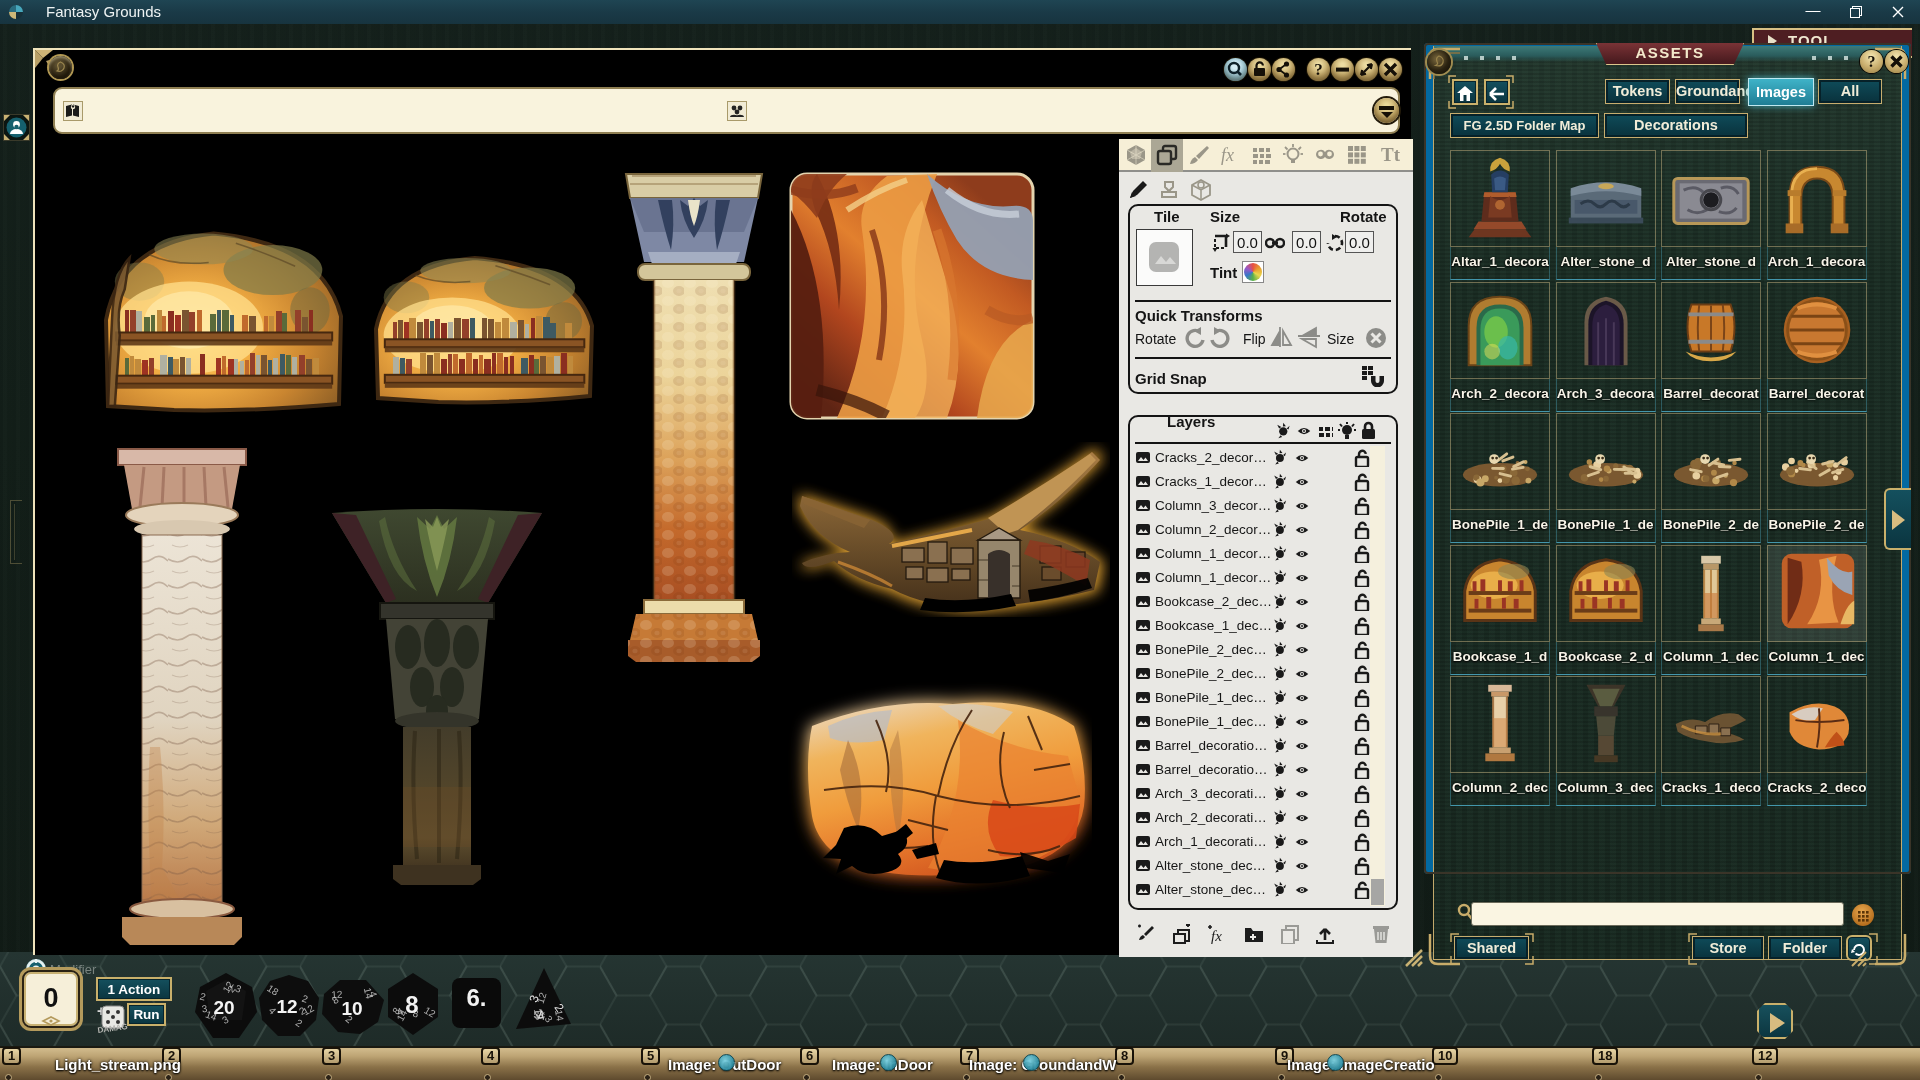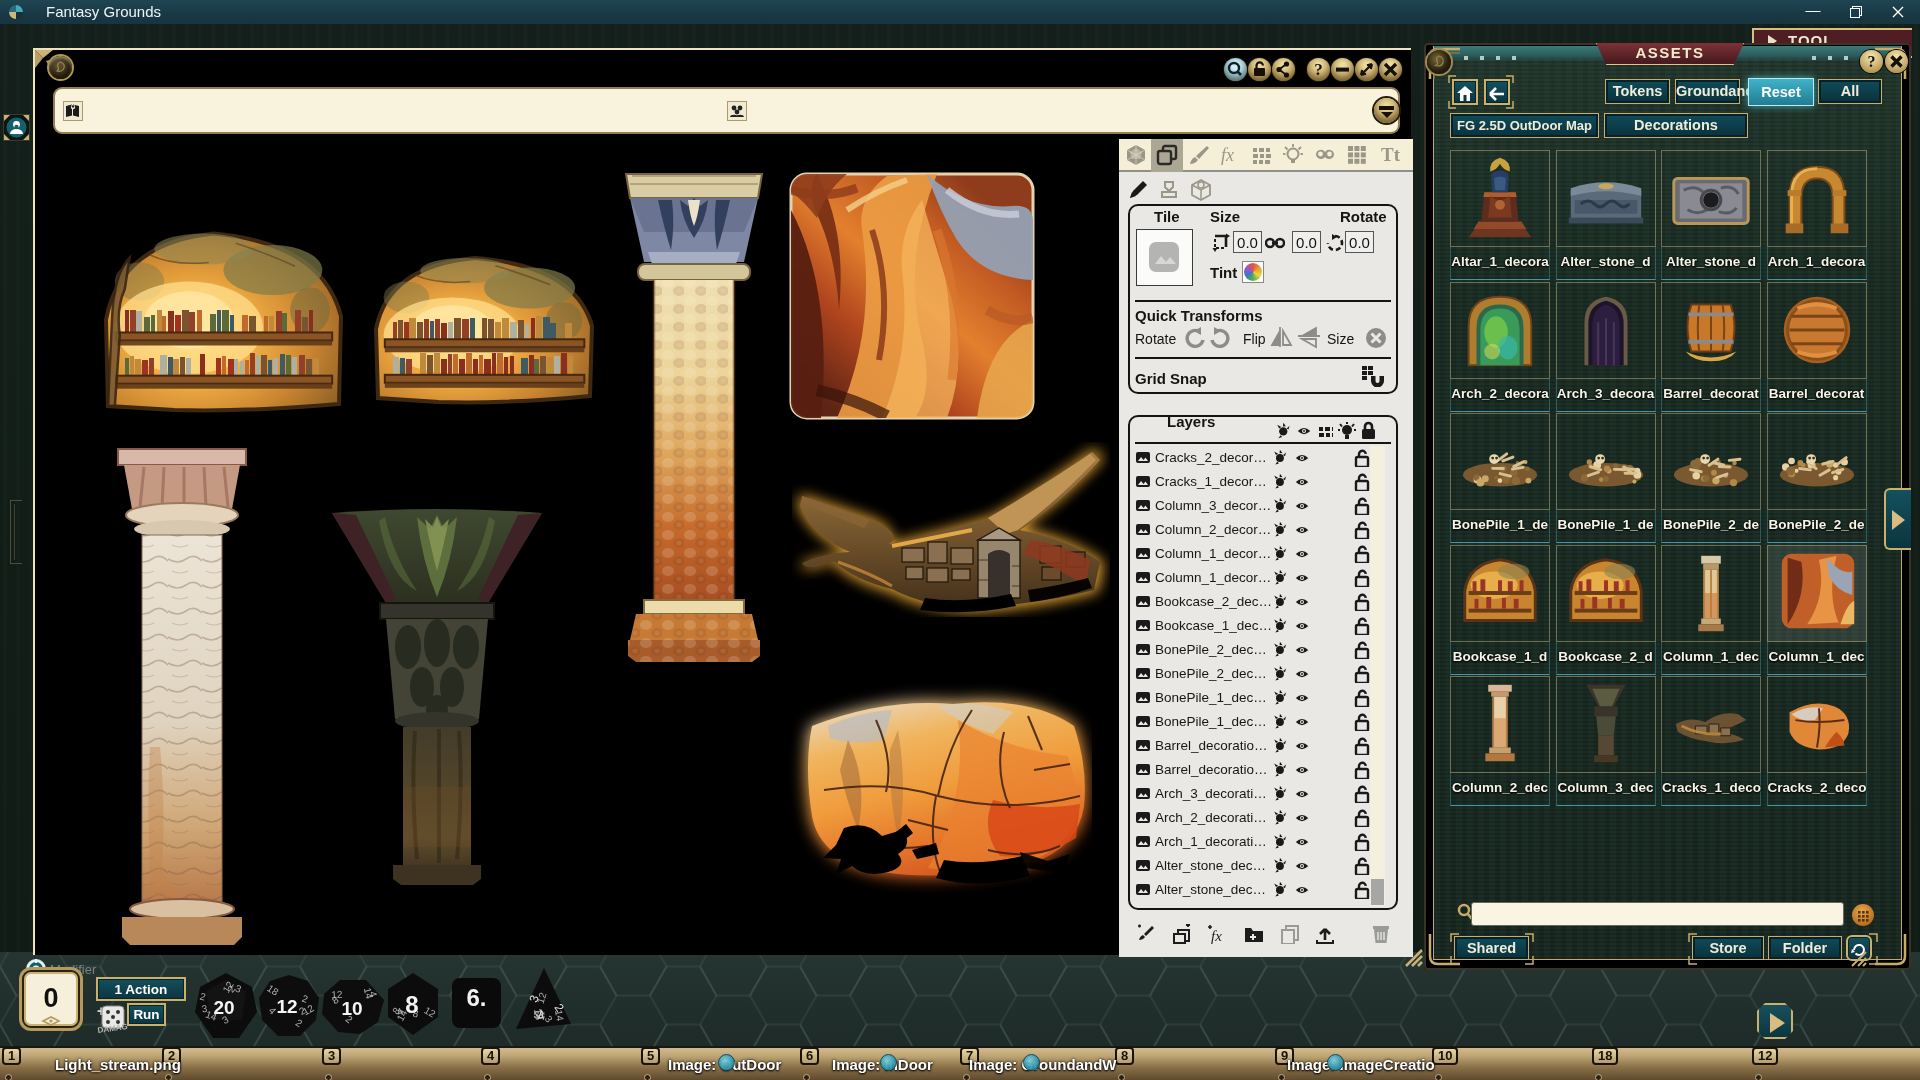--- a/index.html
+++ b/index.html
@@ -15,21 +15,21 @@
 .fld{position:absolute;top:7px;height:29px;background:#d6cfc7;border:1px solid #b9b1a5;color:#1c1c1c;font-weight:bold;font-size:21px;line-height:27px;padding-left:8px}
 .cbtn{position:absolute;width:23px;height:23px;border-radius:50%;background:radial-gradient(circle at 50% 30%,#ecdca2 8%,#c8ad6c 55%,#957b41);box-shadow:0 0 0 1px #191204, inset 0 -4px 6px rgba(60,40,10,.45)}
 .cbtn svg{position:absolute;left:0;top:0}
 #tpanel{position:absolute;left:1084px;top:89px;width:294px;height:818px;background:#e9e8e4}
 #ttool{position:absolute;left:0;top:0;width:294px;height:33px;background:#f6efd7;border-bottom:2px solid #8f8f8b}
 .gbox{position:absolute;border:2px solid #141414;border-radius:10px}
 .blab{font-weight:bold;color:#141414;font-size:15px;position:absolute;white-space:nowrap}
 .nfield{position:absolute;width:29px;height:22px;border:1px solid #555;background:#efefed;color:#111;font-size:15px;text-align:center;line-height:21px}
 .hline{position:absolute;height:2px;background:#141414}
 .lrow{position:absolute;left:8px;height:24px;width:118px;color:#161616;font-size:13.5px;line-height:24px;white-space:nowrap;overflow:hidden;text-overflow:ellipsis}
-#awin{position:absolute;left:1424px;top:43px;width:487px;height:927px;background:#000000;border-radius:4px}
+#awin{position:absolute;left:1424px;top:43px;width:487px;height:831px;background:#0369a1;border-radius:4px}
 #awin .edge{position:absolute;inset:0;border:2px solid #3a3428;border-radius:4px}
 #awin .inner{position:absolute;left:9px;top:3px;width:469px;height:914px;border:1px solid #c3aa6c;background:
  repeating-linear-gradient(0deg,rgba(0,0,0,.14) 0 2px,transparent 2px 4px),
  repeating-linear-gradient(90deg,rgba(70,110,90,.08) 0 6px,transparent 6px 11px),
  linear-gradient(180deg,#24382e 0,#1b2d24 25%,#182820 100%)}
 #topband{position:absolute;left:10px;top:3px;width:467px;height:16px;background:linear-gradient(180deg,#3d7a78 0,#2a5c5c 60%,rgba(30,70,66,0) 100%)}
 #atitle{position:absolute;left:172px;top:0;width:148px;height:22px;background:linear-gradient(180deg,#7a3336 0,#4a1b1f 90%);border:1px solid #dcc68c;border-top:none;color:#f3e9cb;font-weight:bold;font-size:15px;text-align:center;line-height:20px;letter-spacing:1.5px;clip-path:polygon(0 0,100% 0,93% 100%,7% 100%)}
 .acirc{position:absolute;width:23px;height:23px;border-radius:50%;background:radial-gradient(circle at 50% 30%,#eedfa8 8%,#c9ae6e 55%,#977d42);box-shadow:0 0 0 1px #0d0a04;color:#14100a;font-weight:bold;text-align:center;line-height:22px;font-size:15px}
 .abtn{position:absolute;height:25px;background:linear-gradient(180deg,#0f4c5a 0,#0a3540 85%);border:1px solid #c7ad6e;box-shadow:inset 0 0 0 2px #062129;color:#f0ecd8;font-weight:bold;font-size:14.5px;text-align:center}
 .card{position:absolute;width:100px}
@@ -1197,23 +1197,23 @@
         <rect x="9.5" y="12" width="3" height="6" fill="#0b3540"></rect>
       </svg></div>
 <div class="abs teal" style="left:60px;top:36px;width:26px;height:26px"><svg width="22" height="22" style="margin-top:2px">
         <path d="M4 11 H18 M4 11 L10 5 M4 11 L10 17" stroke="#fff" stroke-width="2.6" fill="none"></path>
       </svg></div>
 <svg class="abs" style="left:24px;top:32px" width="66" height="34" viewBox="0 0 66 34">
       <path d="M1 8 V1 H8 M58 1 H65 V8 M1 26 V33 H8 M65 26 V33 H58" fill="none" stroke="#c8ac6a" stroke-width="1.5"></path>
     </svg>
 <div class="abs abtn" style="left:181px;top:36px;width:65px;line-height:23px">Tokens</div>
 <div class="abs abtn" style="left:251px;top:36px;width:65px;line-height:23px">GroundandW</div>
-<div class="abs" style="left:324px;top:35px;width:66px;height:28px;background:linear-gradient(180deg,#3fb3c8,#1f7d94);border:1px solid #bfe8f0;box-shadow:0 0 8px rgba(80,200,220,.8);color:#fff;font-weight:bold;font-size:14.5px;text-align:center;line-height:26px">Reset</div>
+<div class="abs" style="left:324px;top:35px;width:66px;height:28px;background:linear-gradient(180deg,#3fb3c8,#1f7d94);border:1px solid #bfe8f0;box-shadow:0 0 8px rgba(80,200,220,.8);color:#fff;font-weight:bold;font-size:14.5px;text-align:center;line-height:26px">Images</div>
 <div class="abs abtn" style="left:394px;top:36px;width:64px;line-height:23px">All</div>
-<div class="abs abtn" style="left:26px;top:70px;width:149px;line-height:23px;font-size:13px;white-space:nowrap">FG 2.5D OutDoor Map</div>
+<div class="abs abtn" style="left:26px;top:70px;width:149px;line-height:23px;font-size:13px;white-space:nowrap">FG 2.5D Folder Map</div>
 <div class="abs abtn" style="left:180px;top:70px;width:144px;line-height:23px">Decorations</div>
 <div class="card" style="left:26px;top:107px">
       <div class="thumb"><svg width="98" height="95" viewBox="0 0 100 97">
           <path d="M24 80 h52 l6 8 H18 Z" fill="#6e3620"></path>
           <path d="M28 72 h44 l5 8 H23 Z" fill="#94492a"></path>
 <path d="M34 42 h32 l3 30 H31 Z" fill="#5e2c1c"></path>
           <path d="M34 42 h32 l1 5 H33 Z" fill="#b05c2c"></path>
 <path d="M40 46 q10 8 20 0 l2 22 h-24 Z" fill="#7a3a22"></path>
 <path d="M41 24 q9 -8 18 0 l-1 18 h-16 Z" fill="#253e62"></path>
 <path d="M44 28 q6 -4 12 0 l-1 12 h-10 Z" fill="#3a5a84"></path>
@@ -1559,21 +1559,21 @@
     <path d="M10 0 v4 M10 16 v4 M0 10 h4 M16 10 h4" stroke="#e8f4f4" stroke-width="2"></path>
   </svg>
 <div class="abs" style="left:50px;top:962px;color:#7a8480;font-size:13px">Modifier</div>
 <div class="abs" style="left:22px;top:970px;width:58px;height:58px;background:#f6efd9;border:2px solid #2a2214;border-radius:9px;box-shadow:0 0 0 3px #b49a5c, inset 0 0 0 2px #c8b173">
 <div class="abs" style="left:0;top:0;width:54px;height:54px;color:#111;font-weight:bold;font-size:27px;text-align:center;line-height:52px">0</div>
 <svg class="abs" style="left:17px;top:44px" width="20" height="10">
       <path d="M2 5 L10 1 L18 5 L10 9 Z" fill="none" stroke="#b49a5c" stroke-width="1.6"></path>
       <circle cx="10" cy="5" r="1.6" fill="#b49a5c"></circle>
     </svg>
   </div>
-<div class="abs teal" style="left:96px;top:977px;width:90px;height:24px;font-size:13.5px;line-height:21px">1 Action</div>
+<div class="abs teal" style="left:96px;top:977px;width:76px;height:24px;font-size:13.5px;line-height:21px">1 Action</div>
 <div class="abs teal" style="left:127px;top:1003px;width:39px;height:23px;font-size:13.5px;line-height:20px">Run</div>
 <svg class="abs" style="left:94px;top:1000px" width="34" height="34" viewBox="0 0 34 34">
 <text x="3" y="16" font-size="14" font-weight="bold" fill="#d8d8d8">+</text>
 <rect x="8" y="6" width="22" height="22" rx="4" fill="#e8e8e4" stroke="#888" stroke-width="1"></rect>
 <g fill="#333">
       <circle cx="14" cy="12" r="2"></circle>
       <circle cx="24" cy="12" r="2"></circle>
       <circle cx="19" cy="17" r="2"></circle>
       <circle cx="14" cy="22" r="2"></circle>
       <circle cx="24" cy="22" r="2"></circle>

